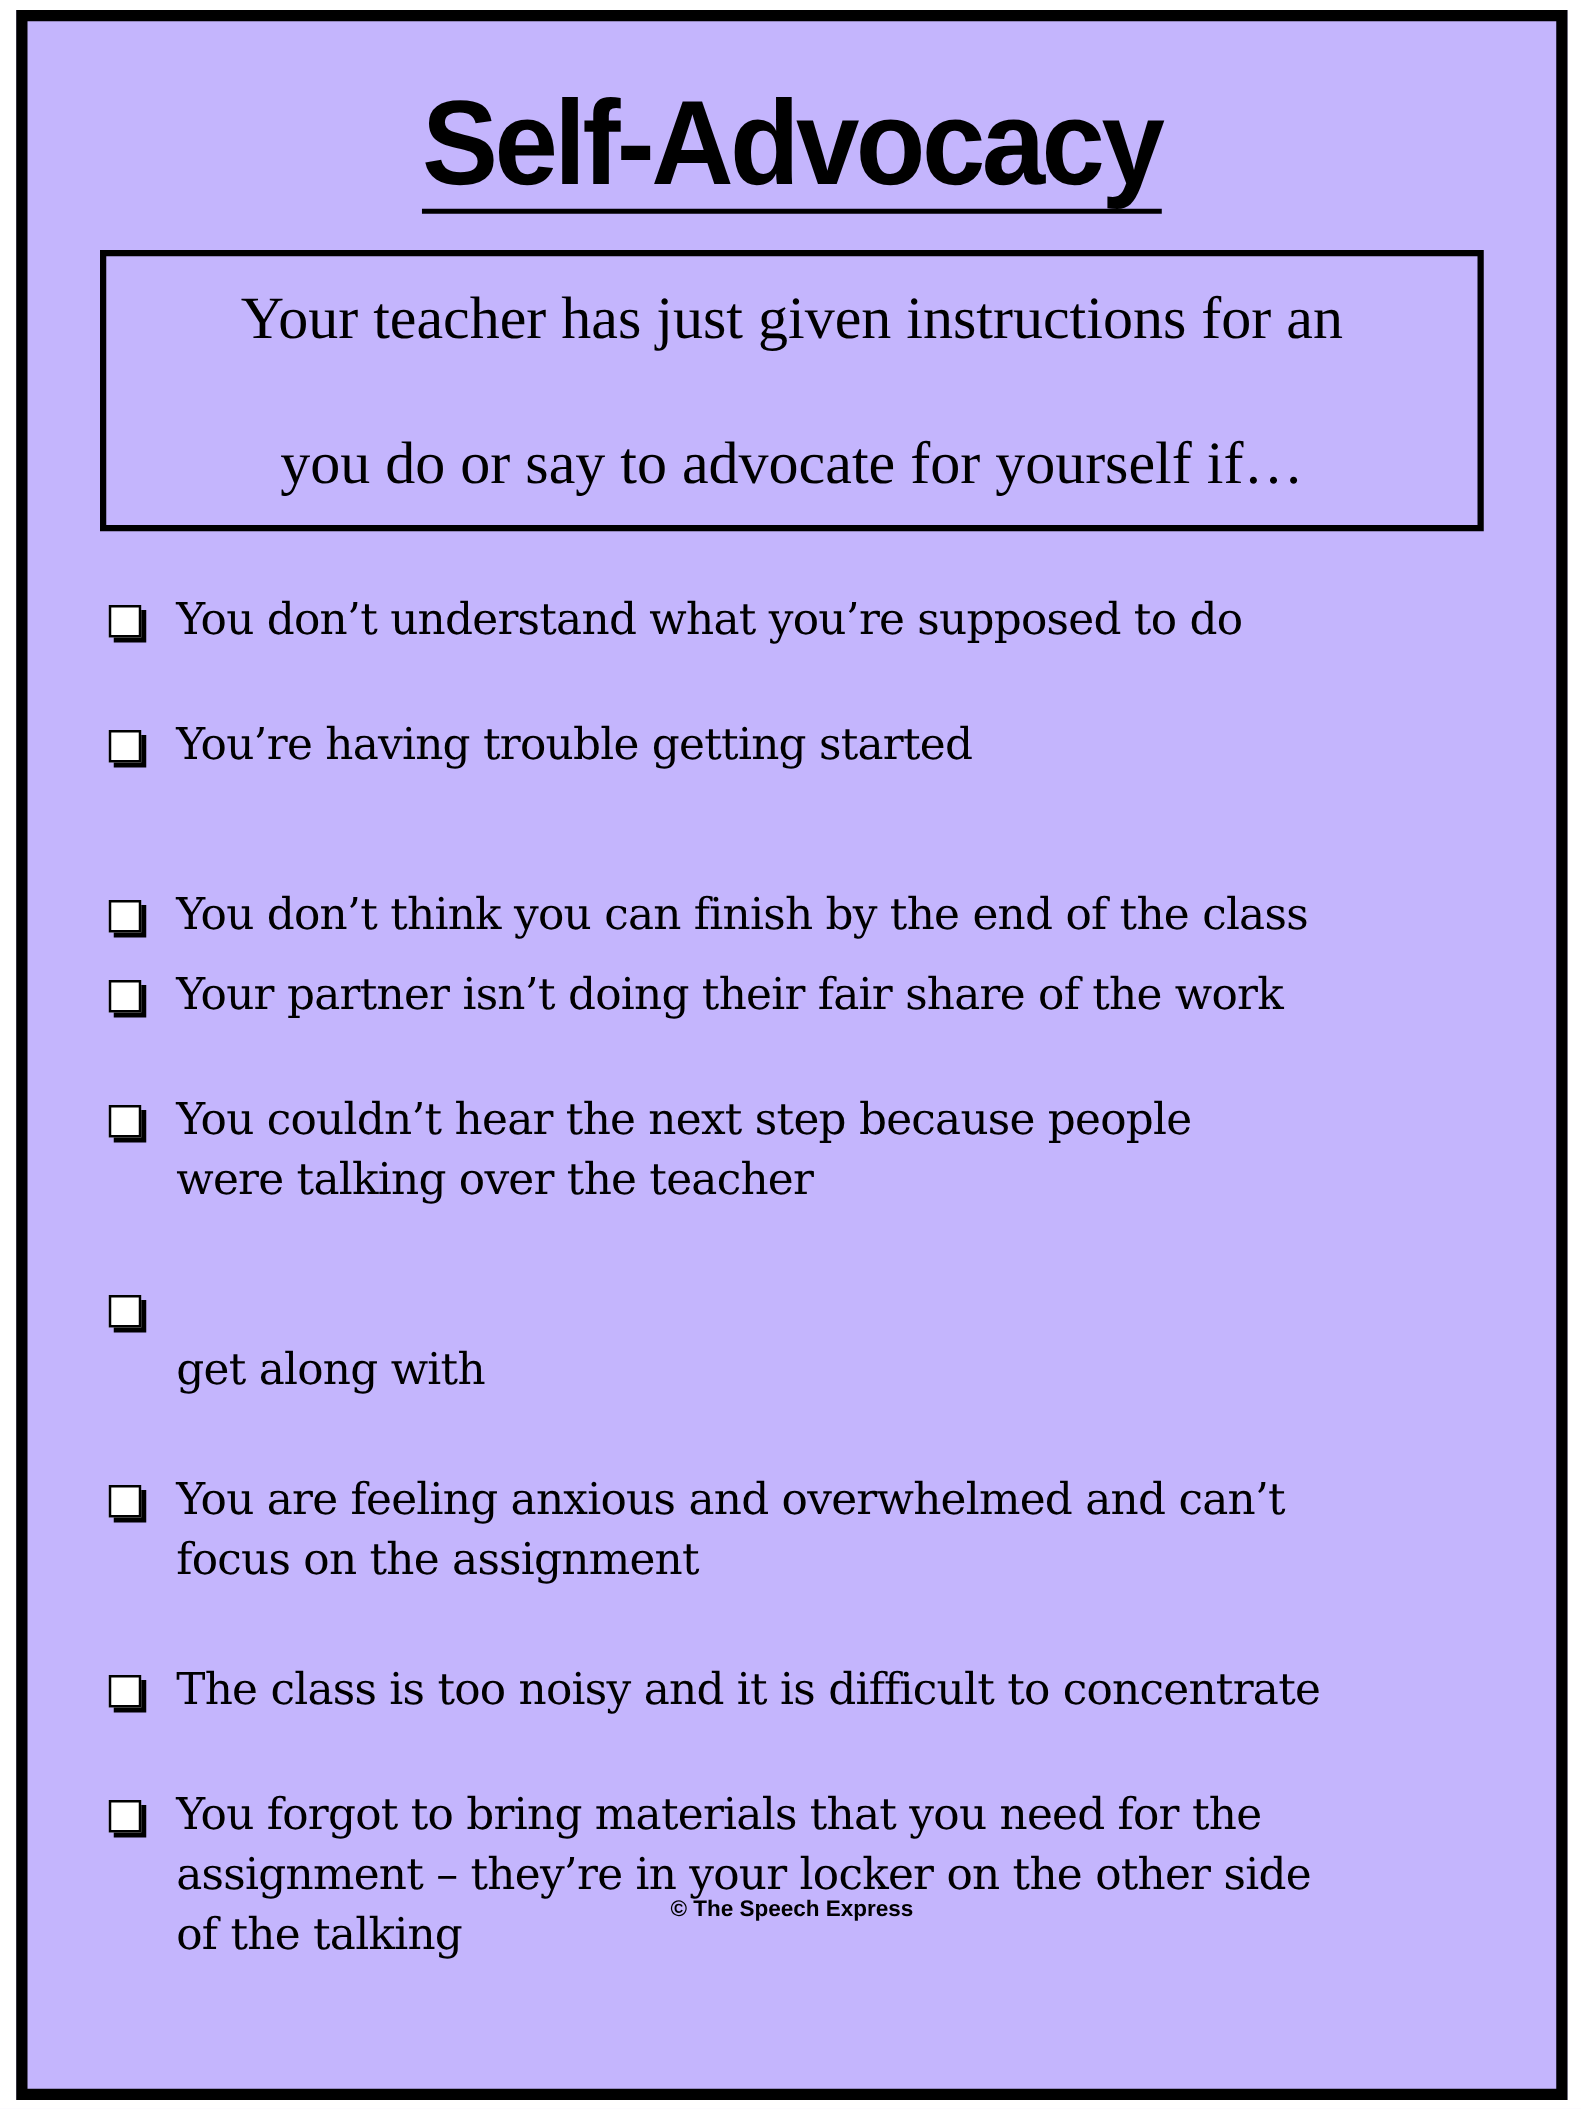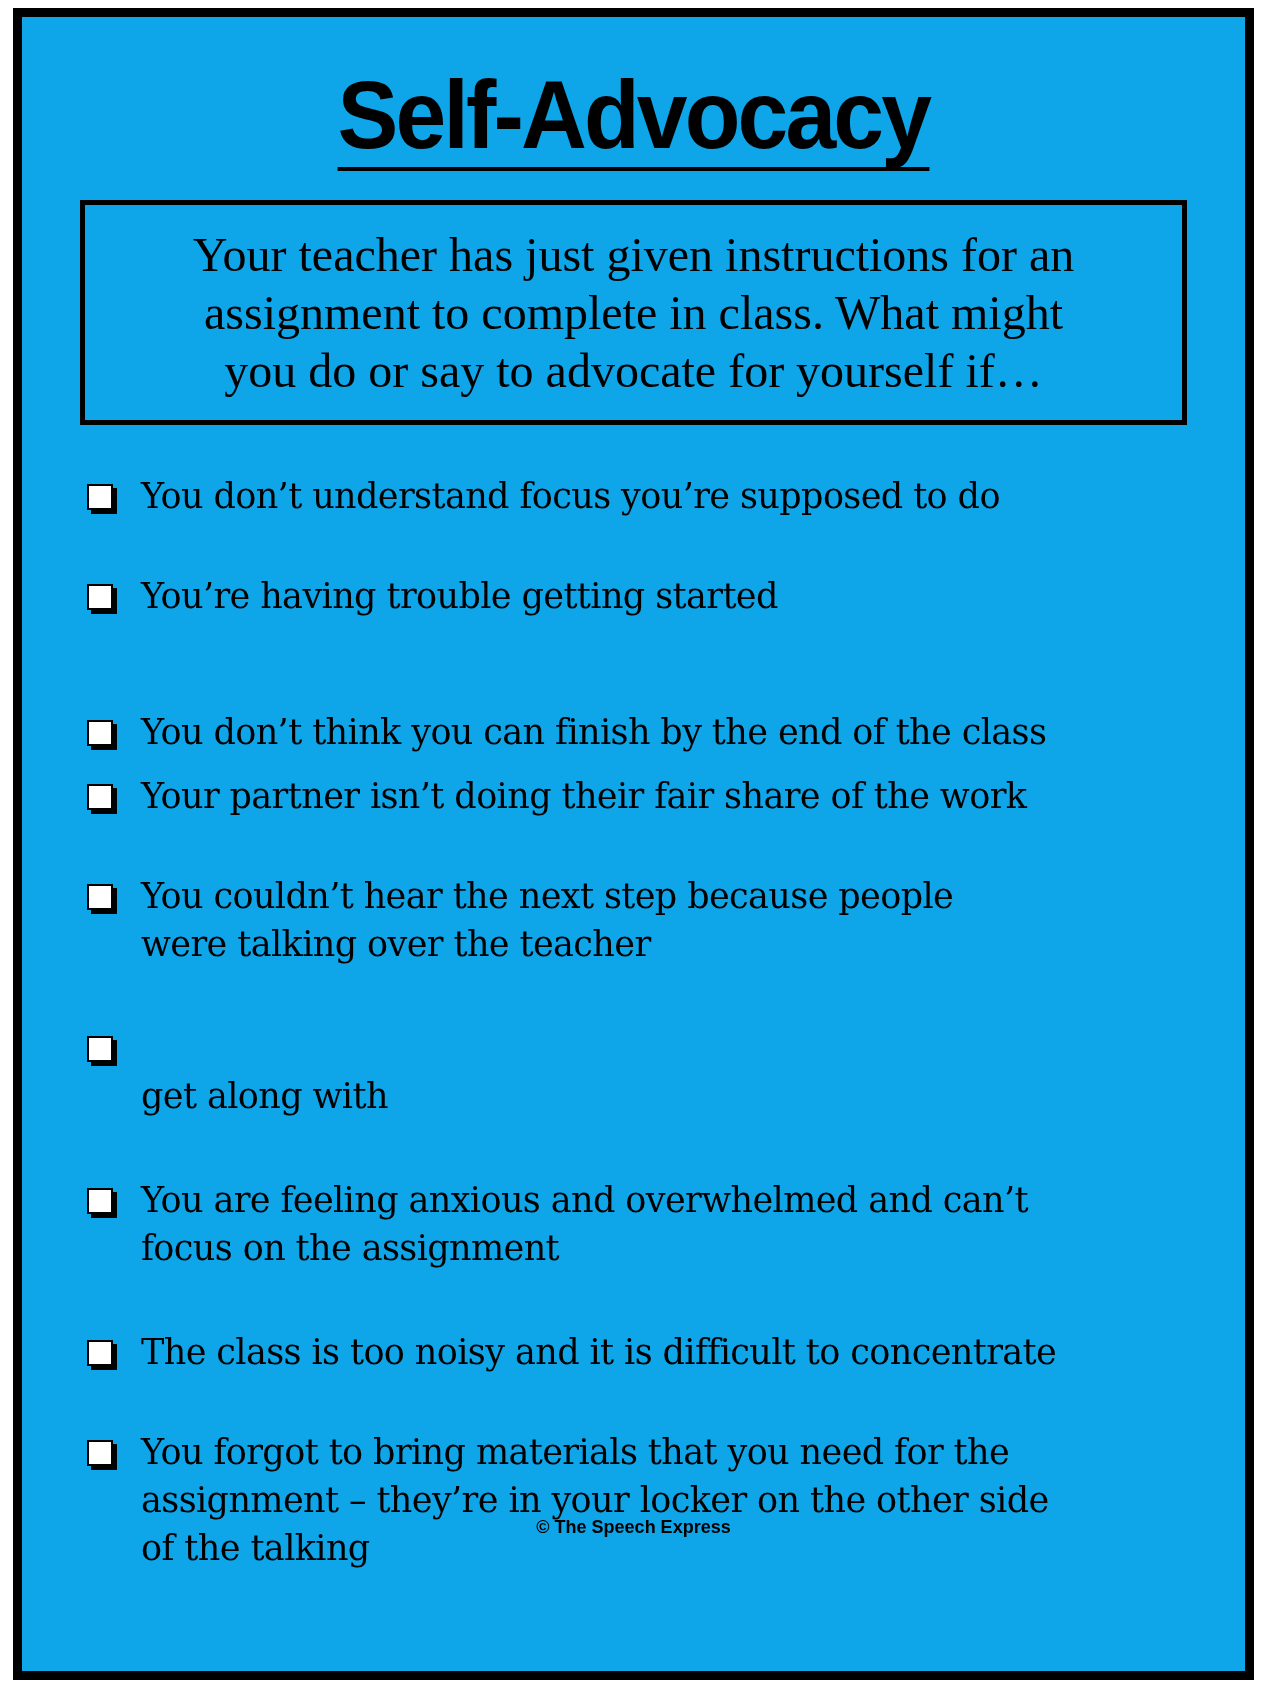--- a/index.html
+++ b/index.html
@@ -13,21 +13,21 @@
       position: relative;
       overflow: hidden;
     }
     .page-frame {
       position: absolute;
       left: 13px;
       top: 8px;
       width: 1223px;
       height: 1654px;
       border: 9px solid #000000;
-      background: #0ea5e9;
+      background: #c4b5fd;
     }
     .title {
       position: absolute;
       left: 0;
       right: 0;
       top: 50px;
       text-align: center;
       margin: 0;
     }
     .title span {
@@ -119,31 +119,31 @@
 
 <div class="page-frame">
 
   <h1 class="title">
     <span>Self-Advocacy</span>
   </h1>
 
   <div class="prompt-box">
     <p class="prompt-text">
       <span>Your teacher has just given instructions for an</span><br>
-      <span>assignment to complete in class. What might</span><br>
+      <br>
       <span>you do or say to advocate for yourself  if…</span>
     </p>
   </div>
 
   <ul class="checklist">
 
     <li class="check-item" style="top:455px">
       <span class="checkbox"></span>
       <span class="item-text">
-        <span>You don’t understand focus you’re supposed to do</span>
+        <span>You don’t understand what you’re supposed to do</span>
       </span>
     </li>
 
     <li class="check-item" style="top:555px">
       <span class="checkbox"></span>
       <span class="item-text">
         <span>You’re having trouble getting started</span>
       </span>
     </li>
 

